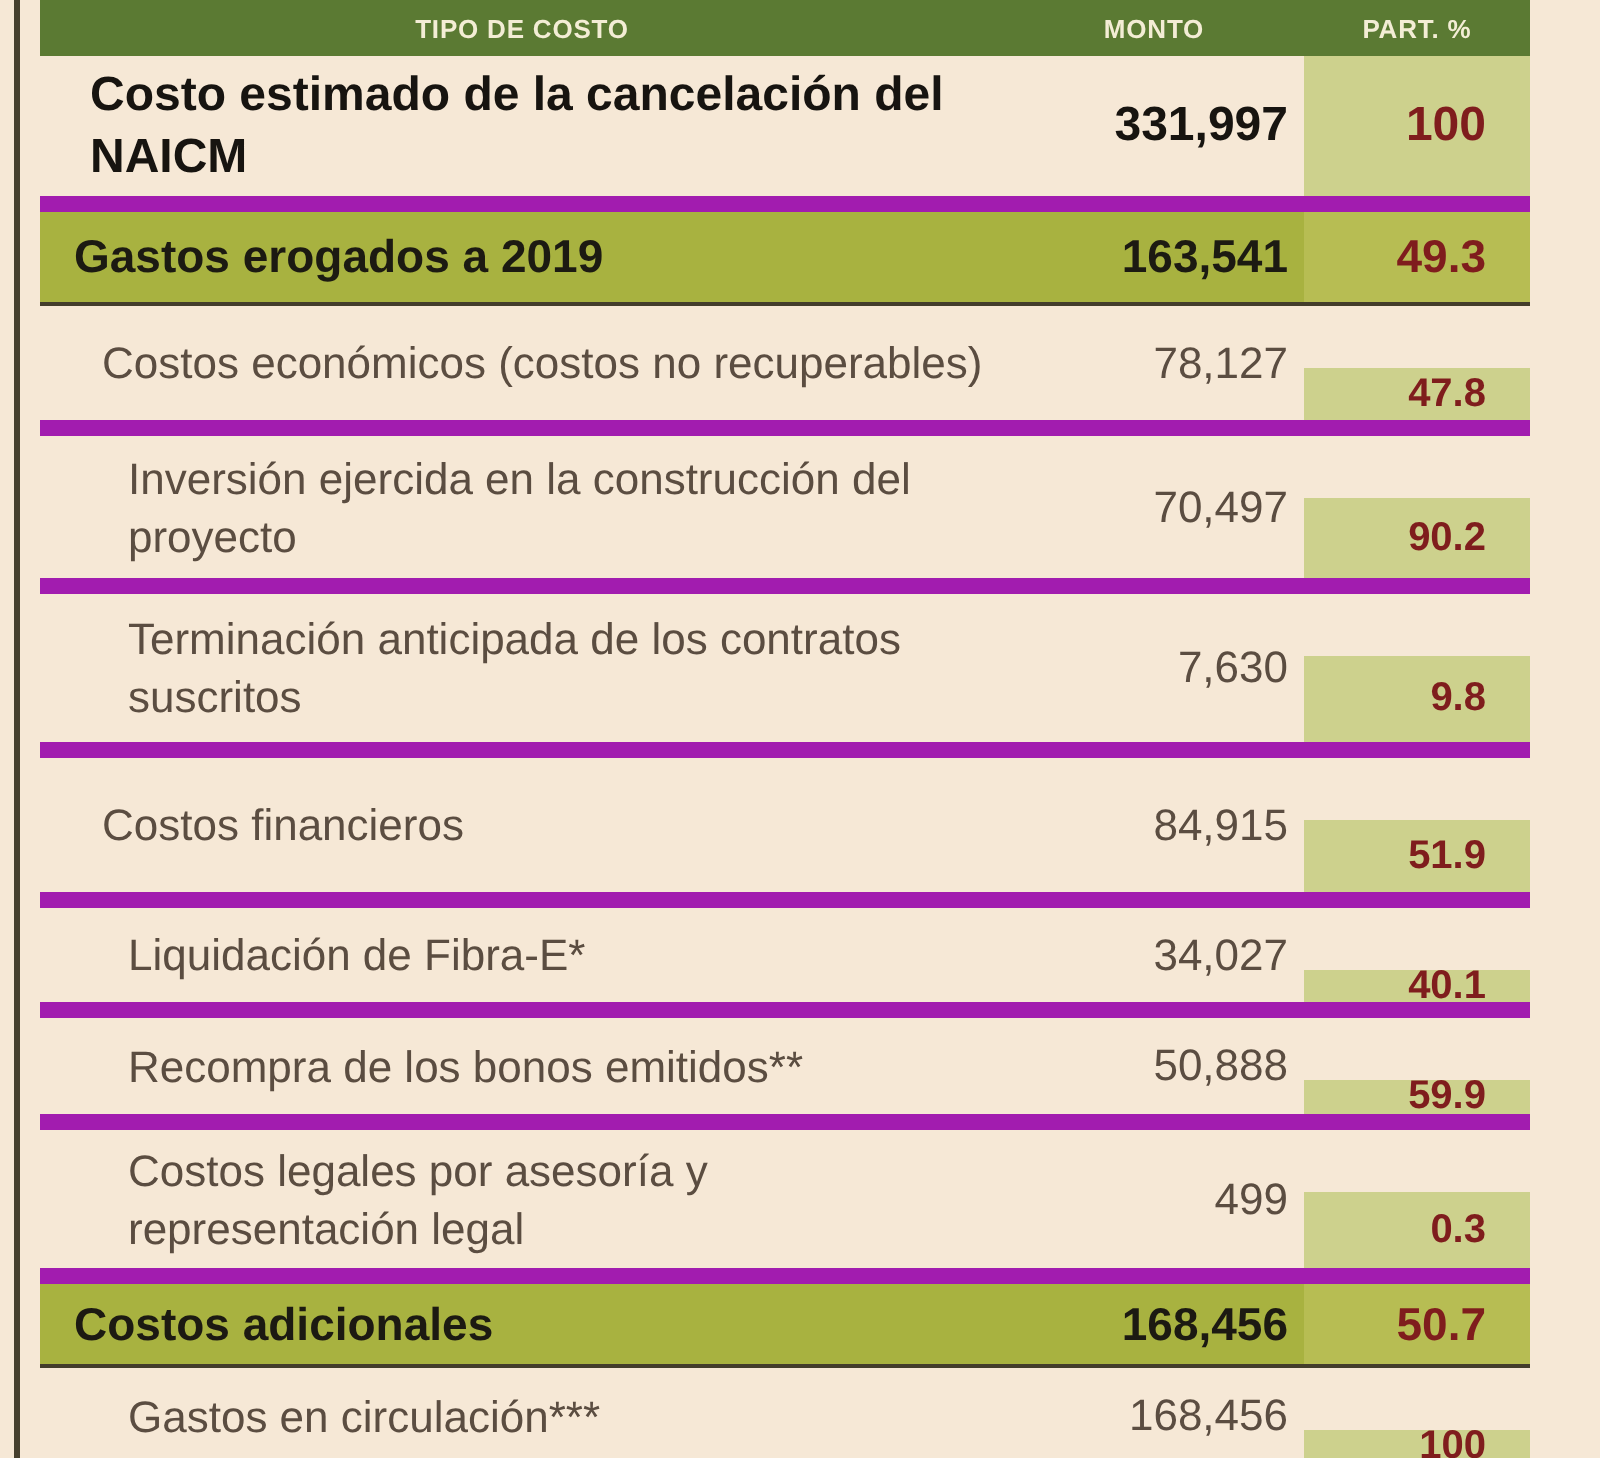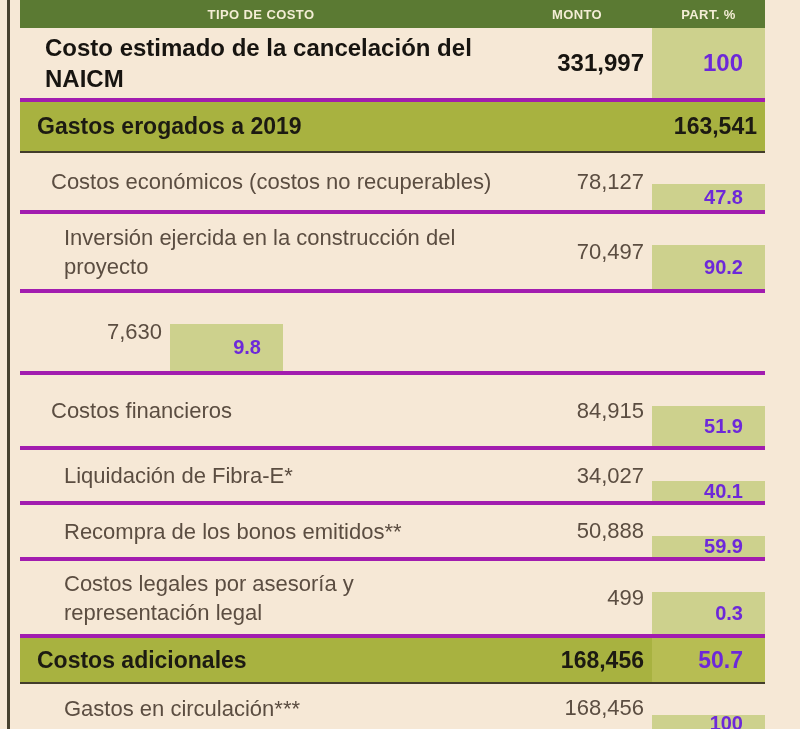--- a/index.html
+++ b/index.html
@@ -18,39 +18,39 @@
   .thead .c-label{flex:1;text-align:center;}
   .thead .c-monto{width:150px;text-align:center;}
   .thead .c-part{width:113px;text-align:center;}
 
   
   .row{display:flex;align-items:center;box-sizing:border-box;}
   .row .c-label{flex:1;padding-right:6px;box-sizing:border-box;}
   .row .c-monto{width:150px;text-align:right;padding-right:8px;box-sizing:border-box;}
   .row .c-part{width:113px;box-sizing:border-box;align-self:stretch;
                display:flex;align-items:center;justify-content:flex-end;
-               padding-right:22px;font-weight:bold;color:#6d28d9;}
+               padding-right:22px;font-weight:bold;color:#7f1d1d;}
 
   .plain{font-size:22px;color:#5b4d41;}
   .plain .c-label{line-height:29px;}
   .plain .c-part{font-size:20px;background:#cdd18d;margin-top:31px;}
 
   .total{font-size:24px;font-weight:bold;color:#171410;}
   .total .c-label{line-height:31px;margin-left:25px;}
   .total .c-part{font-size:24px;background:#cdd18d;}
 
   .section{background:#a8b240;font-size:23px;font-weight:bold;color:#1c1a12;}
   .section .c-part{font-size:23px;background:#b7bd53;}
 
   .ind0{padding-left:0;}
   .ind1{padding-left:17px;}
   .ind2{padding-left:31px;}
   .ind3{padding-left:44px;}
 
-  .bt{border-top:4px solid #a21caf;}
+  .bt{border-top:8px solid #a21caf;}
   .bb{border-bottom:2px solid #433d2b;}
 
   .r0{height:70px;}  .r1{height:55px;}  .r2{height:57px;justify-content:flex-end;}
   .r3{height:79px;}  .r4{height:82px;}  .r5{height:75px;}
   .r6{height:55px;}  .r7{height:56px;}  .r8{height:77px;}
   .r9{height:50px;}  .r10{height:50px;} .rsp{height:9px;}
 </style>
 </head>
 <body>
 
@@ -66,35 +66,37 @@
 
   <div class="row r0 total">
     <div class="c-label ind0">Costo estimado de la cancelación del NAICM</div>
     <div class="c-monto">331,997</div>
     <div class="c-part">100</div>
   </div>
 
   <div class="row r1 section bt bb">
     <div class="c-label ind1">Gastos erogados a 2019</div>
     <div class="c-monto">163,541</div>
+    <div class="c-part">49.3</div>
   </div>
 
   <div class="row r2 plain">
     <div class="c-label ind2">Costos económicos (costos no recuperables)</div>
     <div class="c-monto">78,127</div>
     <div class="c-part">47.8</div>
   </div>
 
   <div class="row r3 plain bt">
     <div class="c-label ind3">Inversión ejercida en la construcción del proyecto</div>
     <div class="c-monto">70,497</div>
     <div class="c-part">90.2</div>
   </div>
 
   <div class="row r4 plain bt">
+    <div class="c-label ind3">Terminación anticipada de los contratos suscritos</div>
     <div class="c-monto">7,630</div>
     <div class="c-part">9.8</div>
   </div>
 
   <div class="row r5 plain bt">
     <div class="c-label ind2">Costos financieros</div>
     <div class="c-monto">84,915</div>
     <div class="c-part">51.9</div>
   </div>
 

